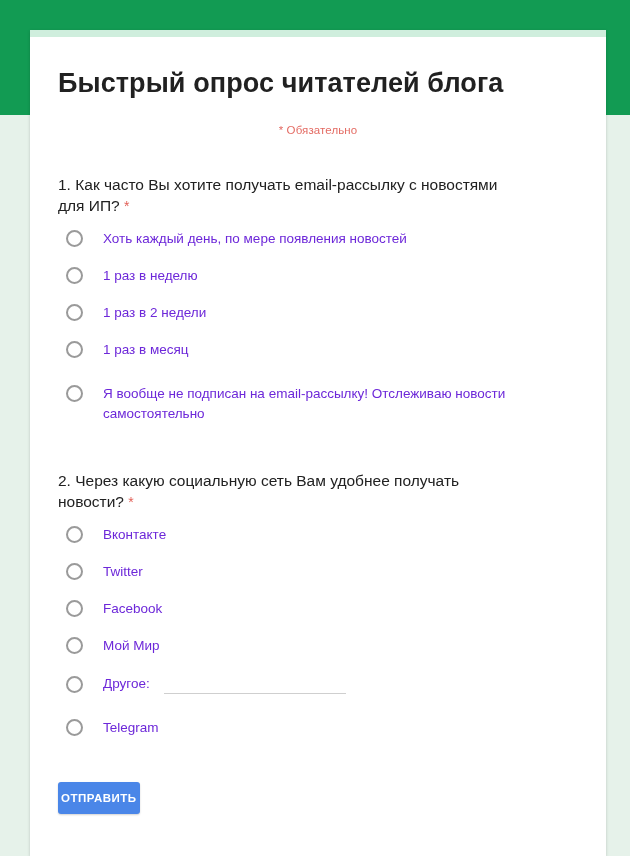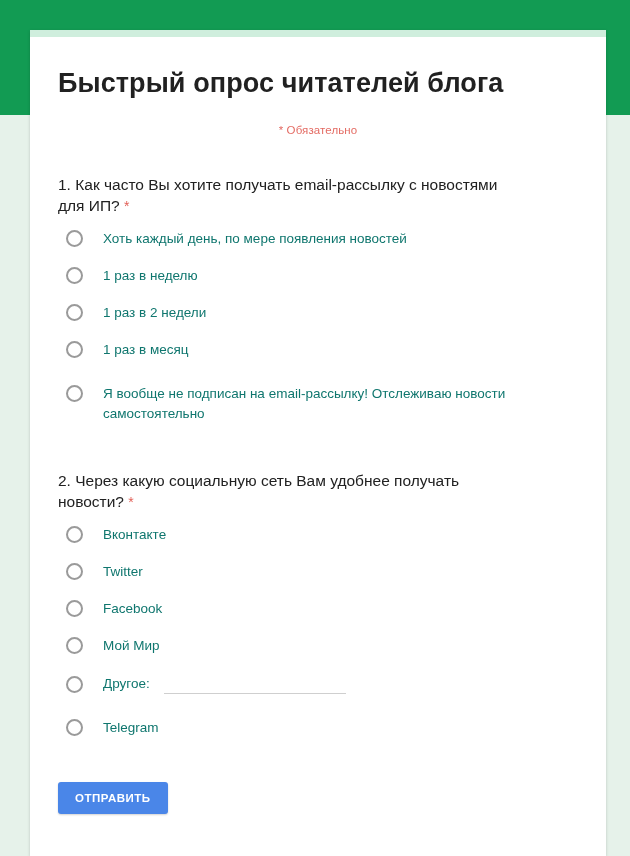--- a/index.html
+++ b/index.html
@@ -108,21 +108,21 @@
     width: 17px;
     height: 17px;
     border: 2px solid #9a9a9a;
     border-radius: 50%;
     box-sizing: border-box;
     margin: 1px 20px 0 8px;
   }
   .option-label {
     font-size: 13.5px;
     line-height: 20px;
-    color: #0f766e;
+    color: #6d28d9;
     max-width: 440px;
   }
 
   
   .option-row.other {
     align-items: center;
   }
   .other-input {
     border: none;
     border-bottom: 1px solid #cfcfcf;
@@ -145,21 +145,21 @@
   .submit-button {
     display: inline-block;
     background: #4a86e8;
     color: #ffffff;
     border: none;
     border-radius: 3px;
     font-family: "Liberation Sans", sans-serif;
     font-size: 11.5px;
     font-weight: bold;
     letter-spacing: .5px;
-    padding: 10px 17px;
+    padding: 10px 3px;
     cursor: pointer;
     box-shadow: 0 1px 2px rgba(0,0,0,0.18);
   }
 </style>
 </head>
 <body>
 
 <div class="page-bg">
   <div class="green-band"></div>
 </div>

